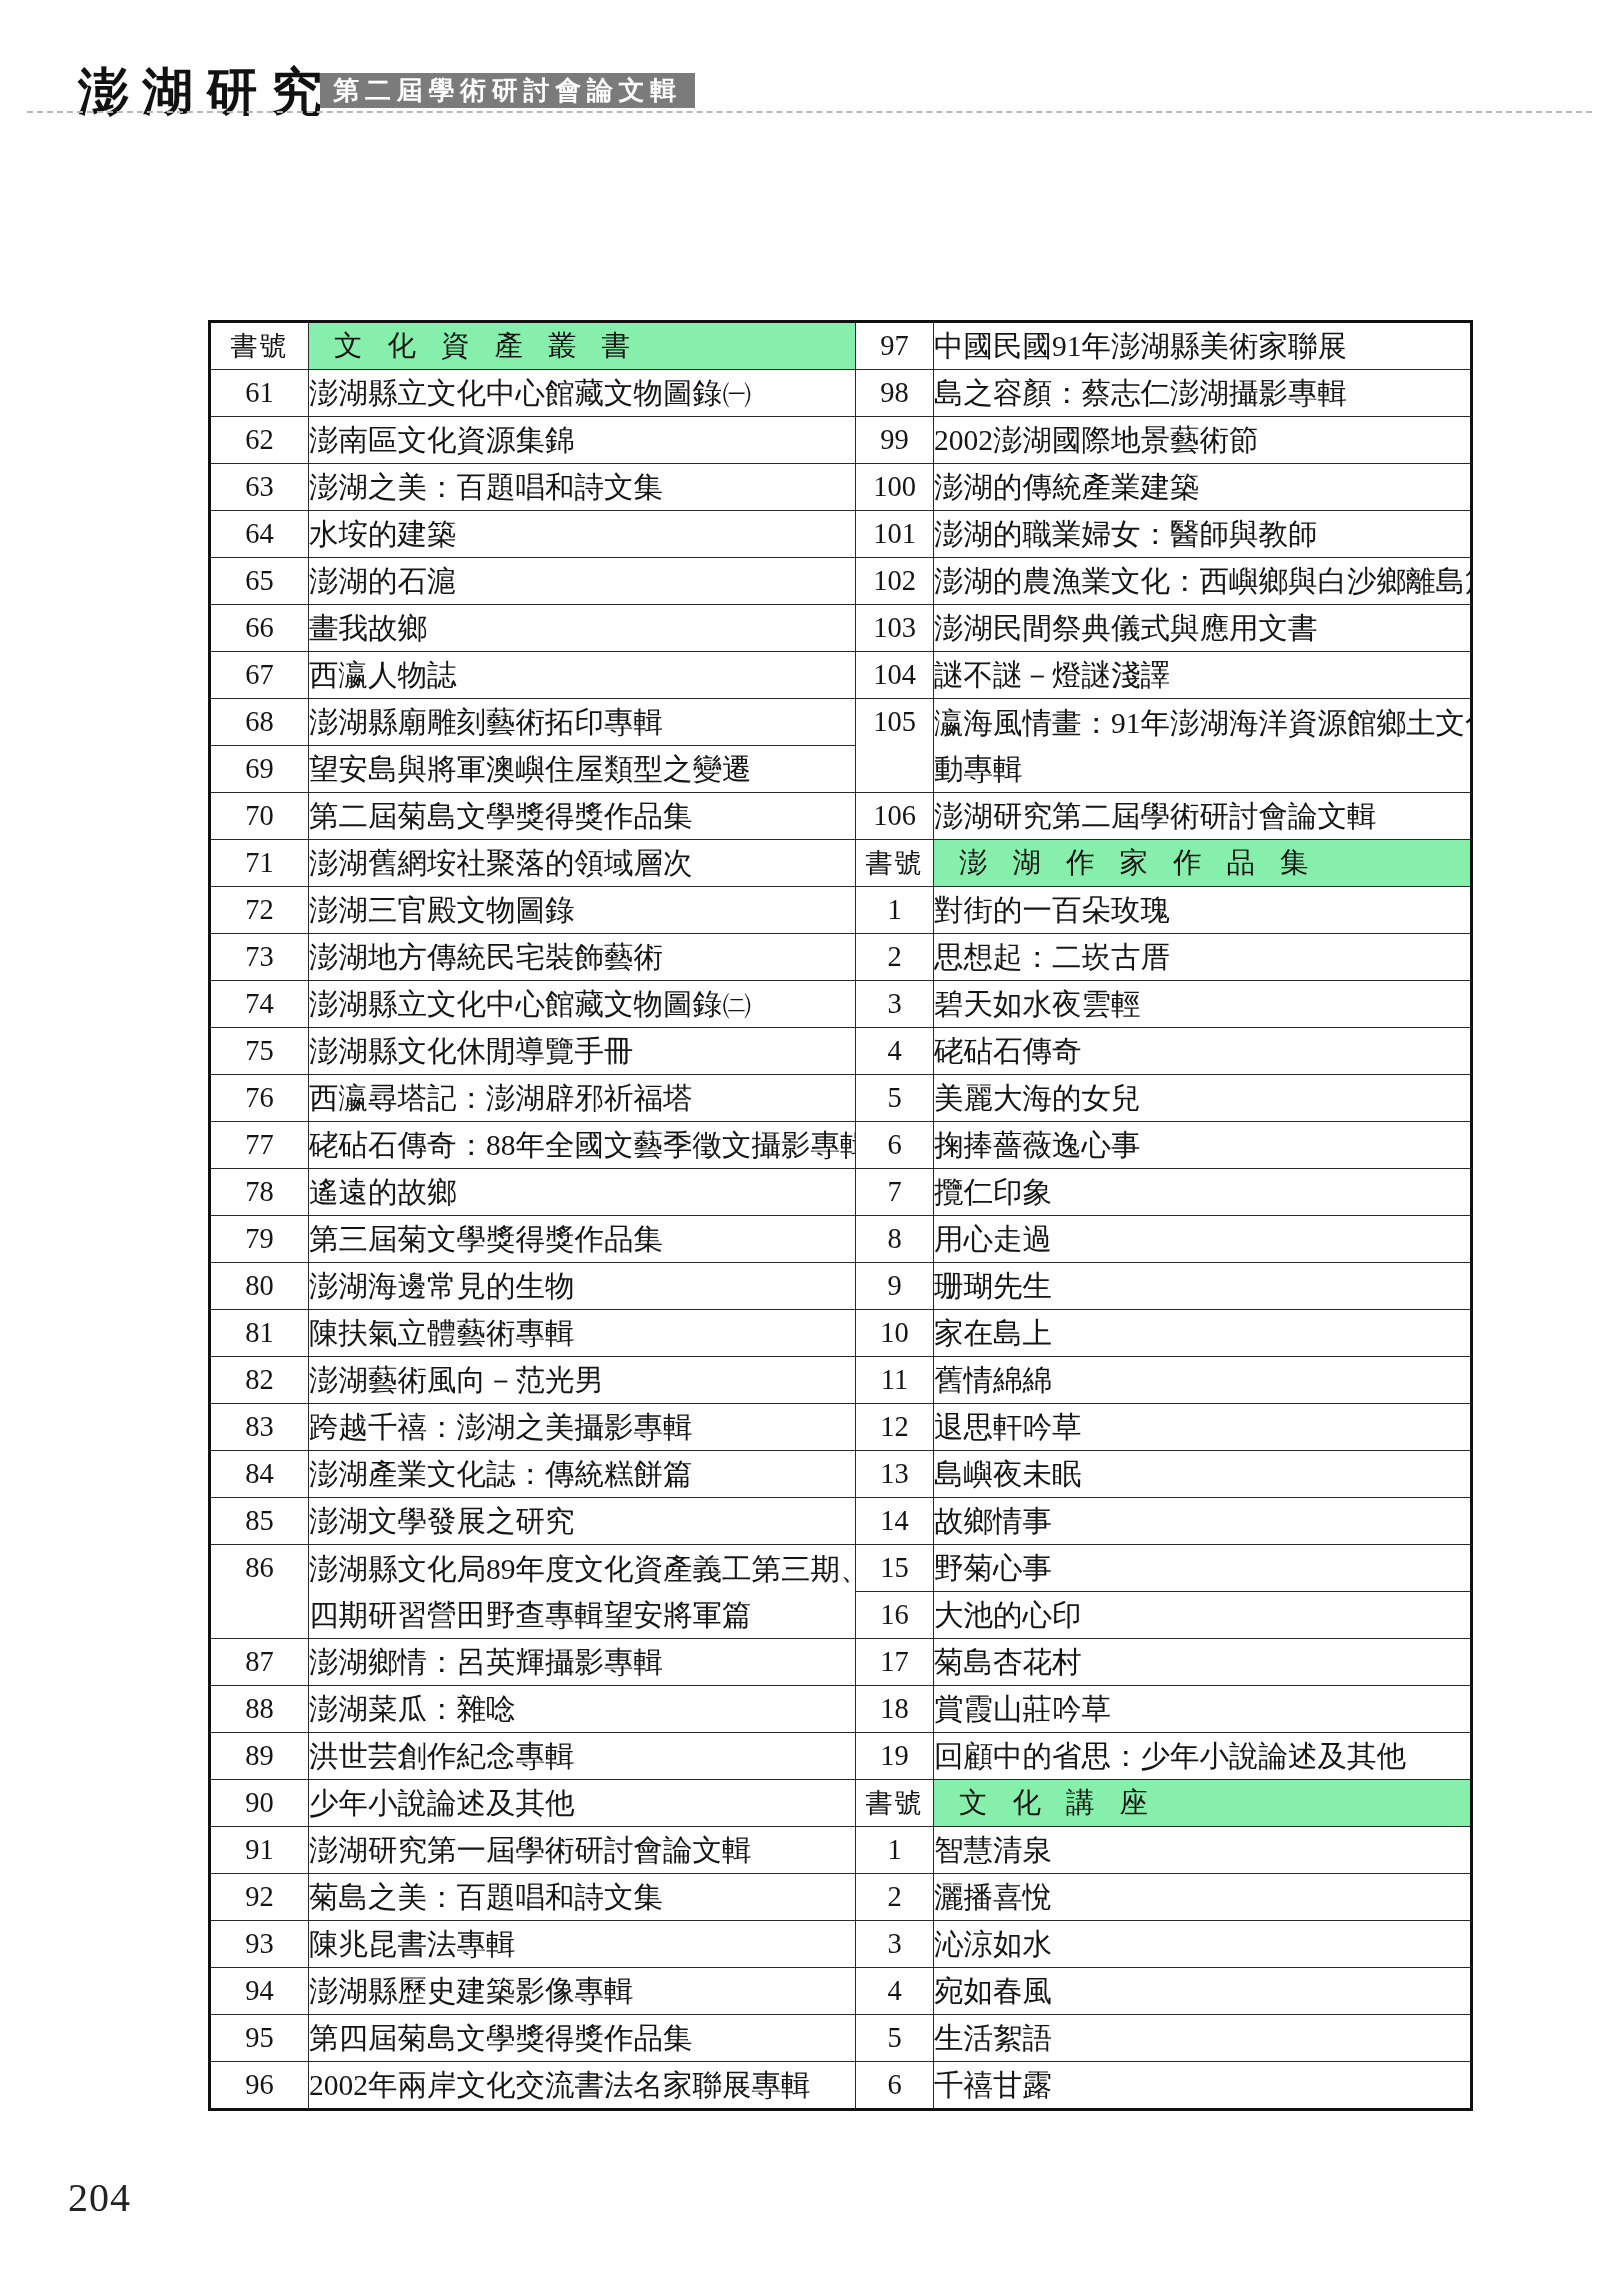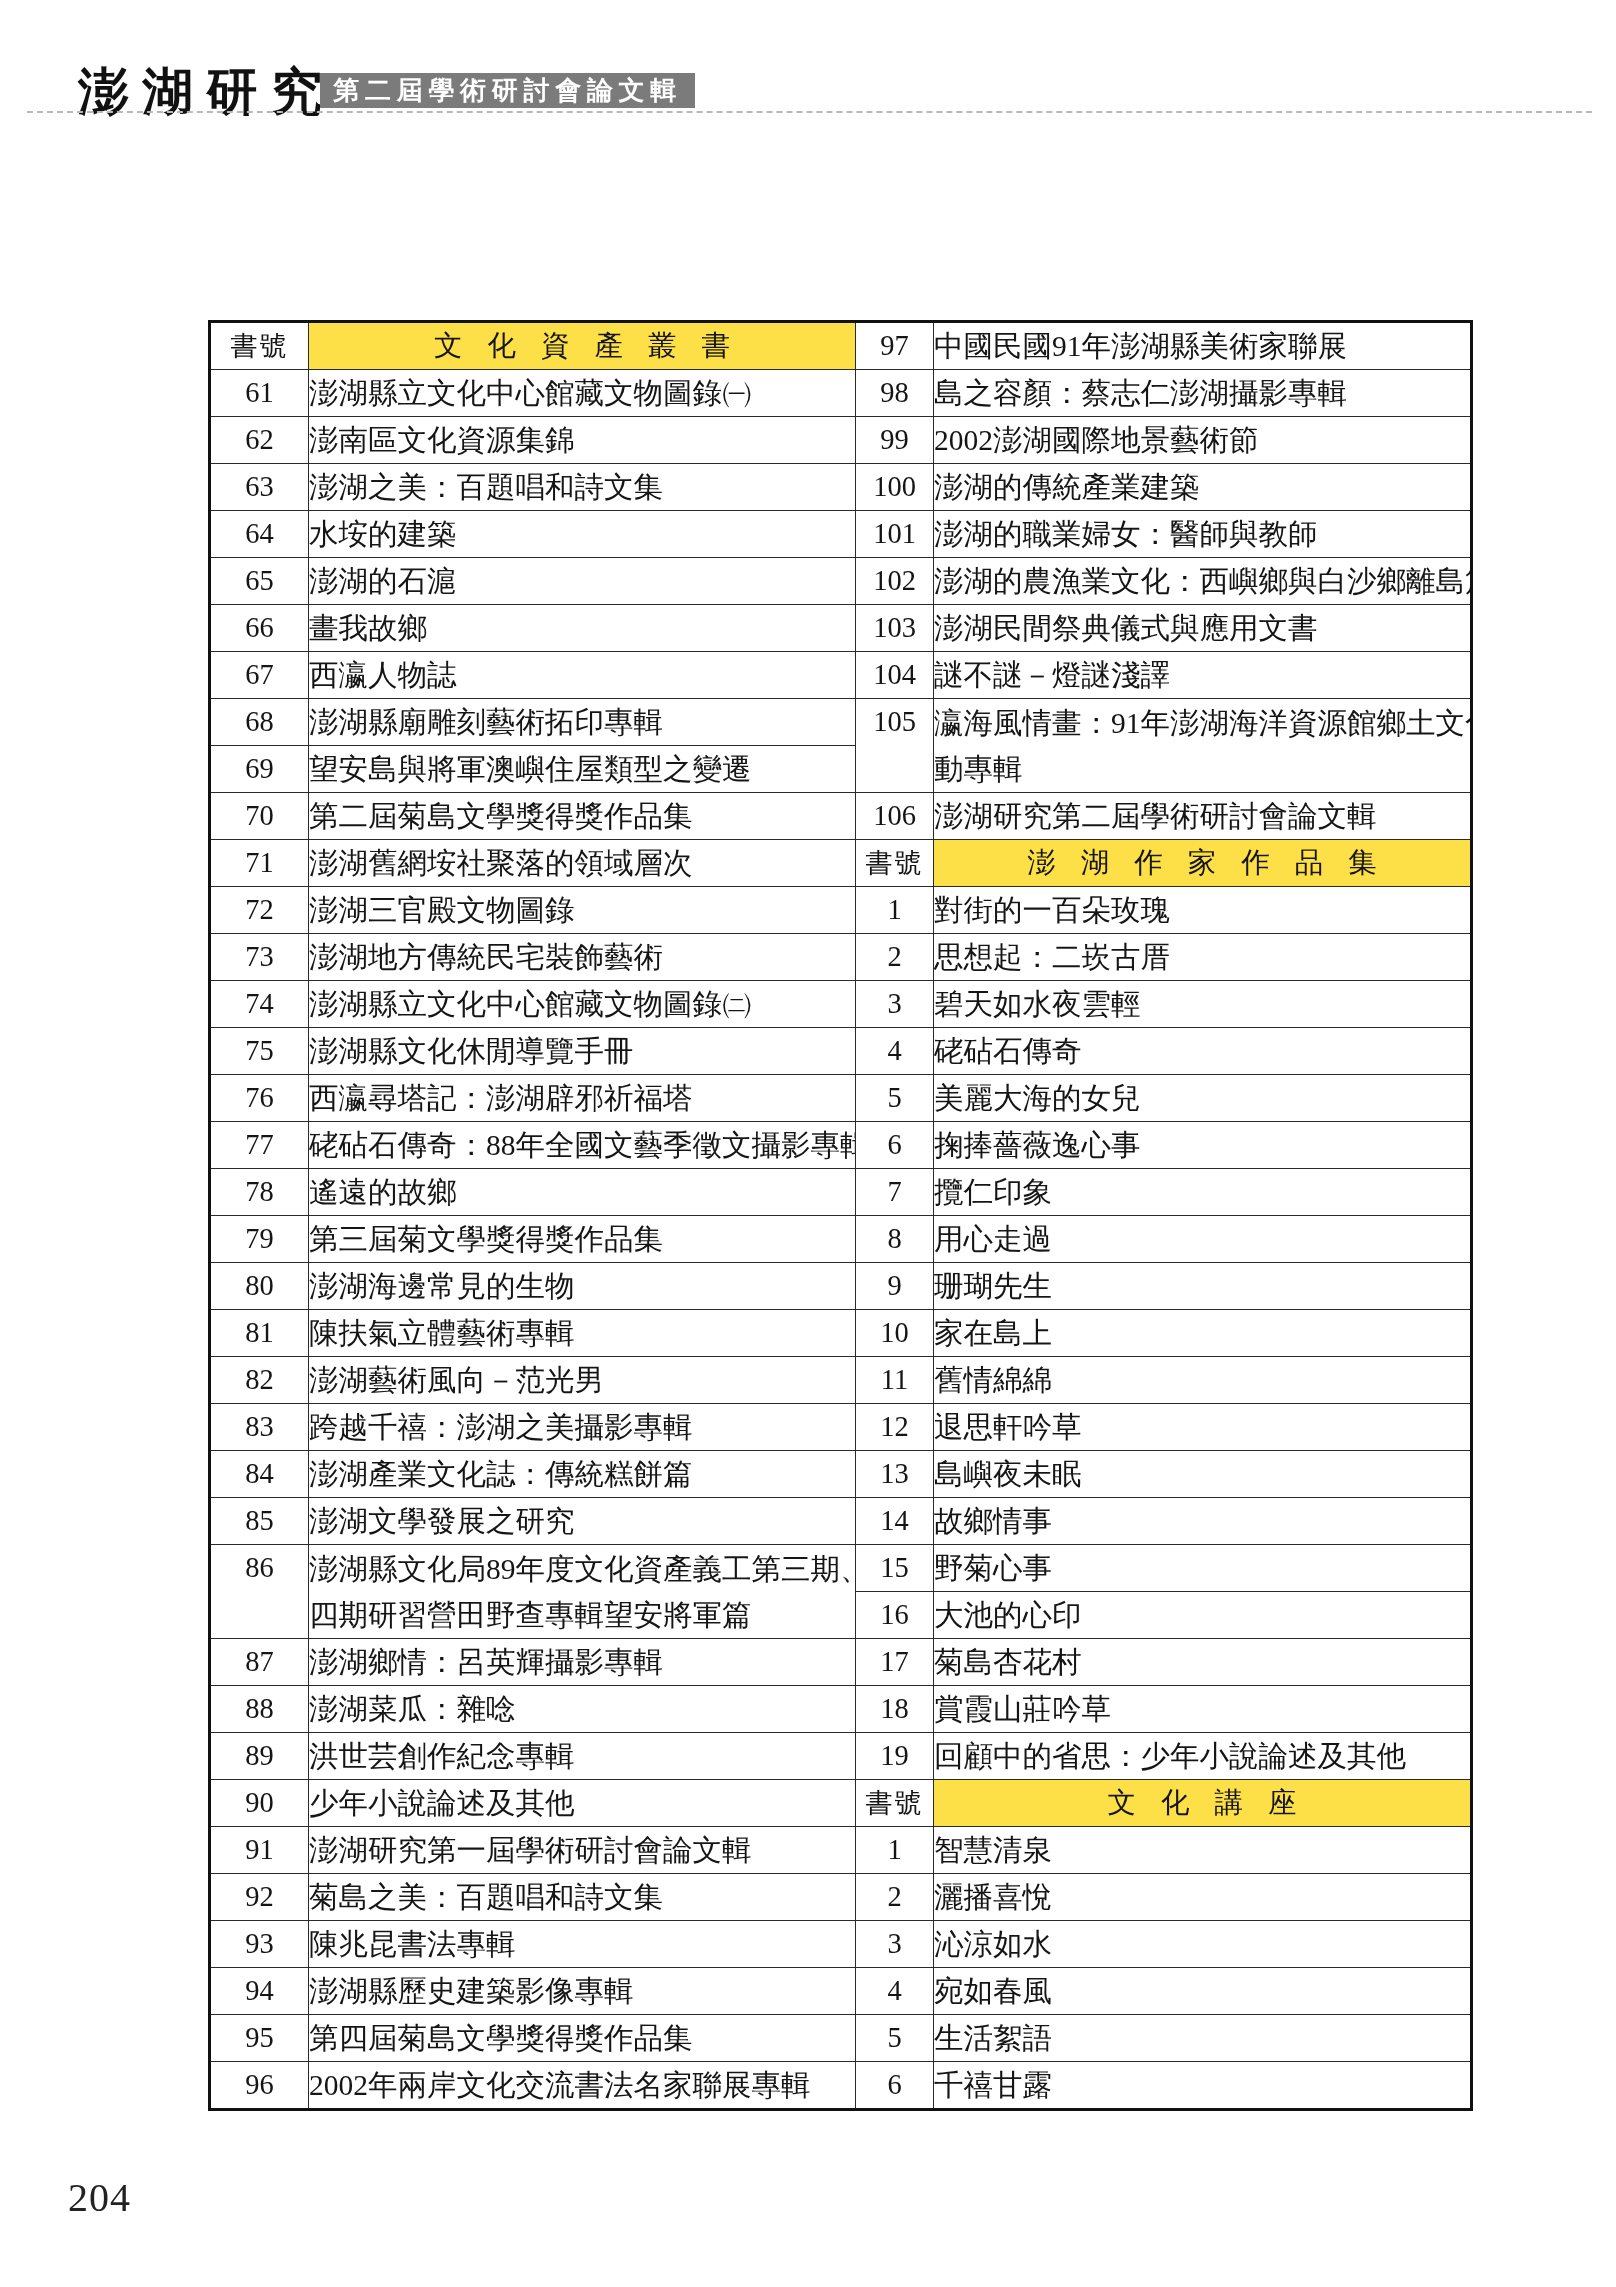--- a/index.html
+++ b/index.html
@@ -40,21 +40,21 @@
     overflow:hidden;white-space:nowrap;
   }
   td.num{ text-align:center;font-size:28.5px; }
   td.num.top{ vertical-align:top; }
   td.num.hdr{ font-size:27px;letter-spacing:1.9px; }
   td.title{
     text-align:left;font-size:29.5px;padding-left:15px;padding-right:5.7px;
     white-space:normal;
   }
   td.title.section{
-    background:#fde047;text-align:center;
+    background:#86efac;
     font-size:28.5px;letter-spacing:25px;padding-left:25px;padding-right:0;
   }
 
   
   .page-number{
     position:absolute;left:68px;top:2174px;
     font-size:40px;letter-spacing:1px;color:#222;
   }
 </style>
 </head>

